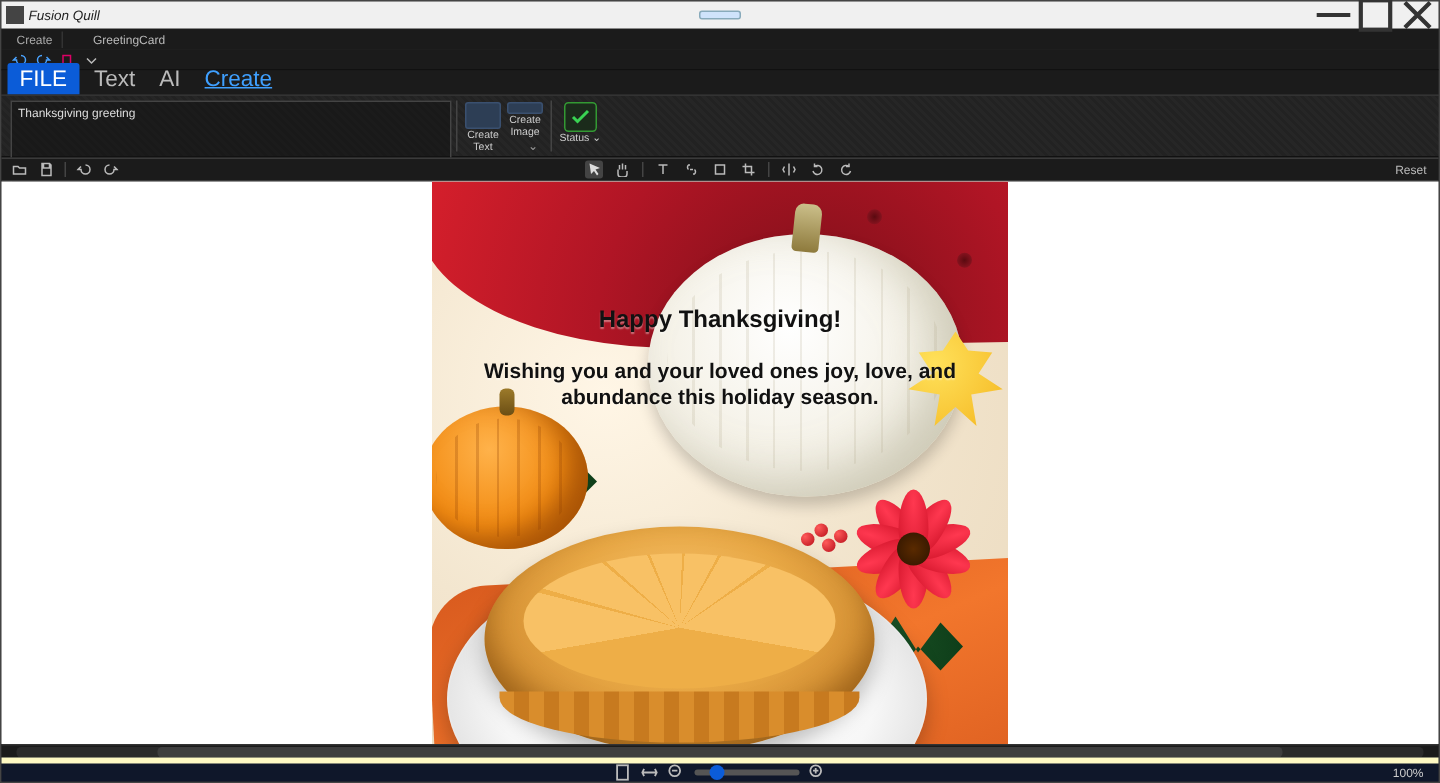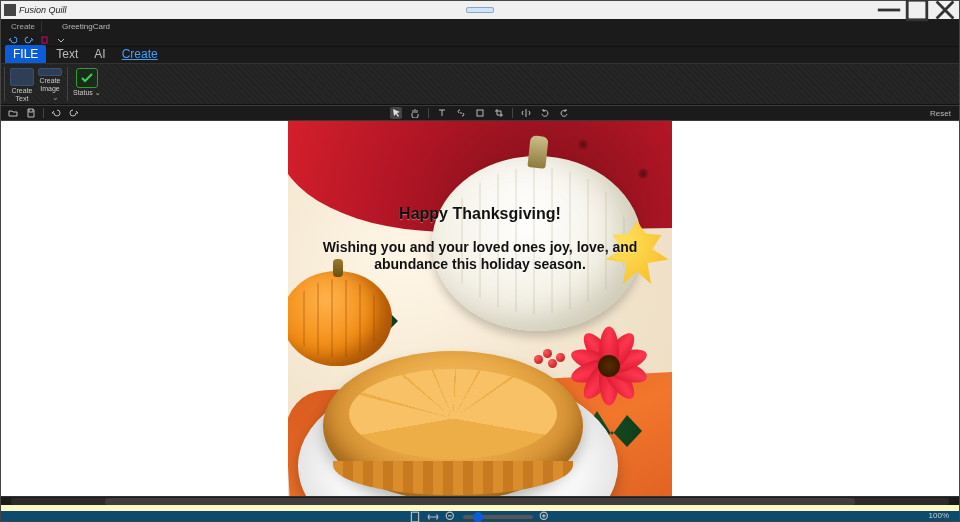--- a/index.html
+++ b/index.html
@@ -15,21 +15,21 @@
   
   .docbar { height: 14px; background: #1b1b1b; display:flex; align-items:center; font-size:8px; padding-left:4px;}
   .docbar .doc { padding: 1px 6px; color:#aaa;}
   .docbar .doc.active { color:#bbb;padding-left:20px;}
   .docbar .doc + .doc { border-left:1px solid #333;}
   
   .qat { height: 14px; background:#1b1b1b; display:flex; align-items:center; gap:4px; padding-left:6px; border-bottom:1px solid #111;}
   .qat .qbtn { width:12px; height:12px; display:flex; align-items:center; justify-content:center;}
   .qat svg { width:10px; height:10px; }
   
-  .ribbontabs { height:16px; background:#1b1b1b; display:flex; align-items:flex-end; font-size:12px; padding-left:4px; gap:0;}
+  .ribbontabs { height:16px; background:#1b1b1b; display:flex; align-items:flex-end; font-size:15px; padding-left:4px; gap:0;}
   .ribbontabs .tab { padding:2px 8px; color:#bbb; cursor:pointer;}
   .ribbontabs .tab.file { background:#0b5cd8; color:#fff; border-radius:2px 2px 0 0; margin-right:2px;}
   .ribbontabs .tab.cmd { color:#3fa0ff; text-decoration: underline;}
   
   .ribbon { height:42px; background-image: repeating-linear-gradient(45deg,#222 0,#222 2px,#262626 2px,#262626 4px); display:flex; border-top:1px solid #333; border-bottom:1px solid #111;}
   .ribbon .promptbox { flex:0 0 300px; margin:3px 0 3px 6px; border:1px solid #444; background:rgba(20,20,20,.6); font-size:8px; padding:3px 4px; color:#ddd; resize:none; height:24px;}
   .ribbon .prompt-wrap{display:flex; flex-direction:column; width:300px;}
   .ribbon .prompt-label{ font-size:7px; color:#bbb; text-align:center; margin-top:1px;}
   .ribbon .btncol { display:flex; flex-direction:column; align-items:center; justify-content:flex-start; padding:2px 2px 0; }
   .ribbon .bigbtn { width:24px; height:18px; background:#2d3e55; border:1px solid #4a6; border:1px solid #3a5070; border-radius:2px; margin-top:2px;}
@@ -85,21 +85,21 @@
   .card .leaf{position:absolute; right:0; top:100px; width:70px; height:70px; background:radial-gradient(circle at 30% 30%, #ffe15a, #f3b21a); clip-path: polygon(50% 0%, 62% 18%, 85% 20%, 72% 40%, 95% 55%, 65% 60%, 70% 90%, 50% 72%, 30% 90%, 35% 60%, 5% 55%, 28% 40%, 15% 20%, 38% 18%);}
   .card .pine{position:absolute; background:radial-gradient(circle,#1f5a2a,#0c3a17); }
   .card .pine.a{ left:-10px; bottom:170px; width:120px; height:60px; clip-path: polygon(0 50%, 10% 30%, 20% 55%, 30% 25%, 40% 55%, 50% 20%, 60% 55%, 70% 25%, 80% 55%, 90% 30%, 100% 50%, 90% 70%, 80% 50%, 70% 75%, 60% 50%, 50% 80%, 40% 50%, 30% 75%, 20% 50%, 10% 70%);}
   .card .pine.b{ right:30px; bottom:50px; width:150px; height:80px; clip-path: polygon(0 50%, 10% 30%, 20% 55%, 30% 25%, 40% 55%, 50% 20%, 60% 55%, 70% 25%, 80% 55%, 90% 30%, 100% 50%, 90% 70%, 80% 50%, 70% 75%, 60% 50%, 50% 80%, 40% 50%, 30% 75%, 20% 50%, 10% 70%);}
   .card .berries{position:absolute; right:108px; bottom:152px; width:30px; height:20px;}
   .card .berries span{position:absolute; width:9px; height:9px; background:radial-gradient(circle at 30% 30%, #ff5a5a, #b80f1a); border-radius:50%;}
   .card .berries span:nth-child(1){left:0;top:6px;} .card .berries span:nth-child(2){left:9px;top:0;} .card .berries span:nth-child(3){left:14px;top:10px;} .card .berries span:nth-child(4){left:22px;top:4px;}
   .card .greeting{ position:absolute; top:84px; left:0; right:0; text-align:center; color:#111; font-weight:700; font-size:16px; text-shadow:0 1px 1px rgba(255,255,255,.4);} 
   .card .message{ position:absolute; top:118px; left:20px; right:20px; text-align:center; color:#111; font-weight:700; font-size:14px; line-height:17px; text-shadow:0 1px 1px rgba(255,255,255,.4);}
   
-  .statusbar{ height:16px; background:#0c4a6e; border-top:6px solid #fef9c3; display:flex; align-items:flex-start; justify-content:center; position:relative; font-size:8px; color:#ccc;}
+  .statusbar{ height:16px; background:#0f172a; border-top:4px solid #fef9c3; display:flex; align-items:center; justify-content:center; position:relative; font-size:8px; color:#ccc;}
   .statusbar .zoomgroup{ display:flex; align-items:center; gap:6px;}
   .statusbar .slider{ width:70px; height:4px; background:#555; border-radius:2px; position:relative;}
   .statusbar .slider .thumb{ position:absolute; left:10px; top:-3px; width:10px; height:10px; background:#0b5cd8; border-radius:50%;}
   .statusbar .pct{ position:absolute; right:10px;}
   .statusbar .sbtn{ width:12px; height:12px; display:flex; align-items:center; justify-content:center;}
   .canvas-scroll-x{ height:9px; background:#1b1b1b; border-top:1px solid #333;}
   .canvas-scroll-x .track{ height:7px; margin:1px 10px; background:#2b2b2b; border-radius:3px; position:relative;}
   .canvas-scroll-x .thumb{ position:absolute; left:10%; width:80%; top:0; bottom:0; background:#3e3e3e; border-radius:3px;}
 </style>
 </head>
@@ -159,20 +159,24 @@
   </div>
 
   <div class="ribbontabs">
     <div class="tab file">FILE</div>
     <div class="tab">Text</div>
     <div class="tab">AI</div>
     <div class="tab cmd">Create</div>
   </div>
 
   <div class="ribbon">
+    <div class="prompt-wrap">
+      <textarea class="promptbox" style="">Thanksgiving greeting</textarea>
+      <div class="prompt-label">AI Command</div>
+    </div>
     <div class="sep"></div>
     <div class="btncol">
       <div class="bigbtn"></div>
       <div class="lbl"><span>Create</span><br><span>Text</span></div>
     </div>
     <div class="btncol">
       <div class="bigbtn img"></div>
       <div class="lbl"><span>Create</span><br><span>Image</span></div>
       <div class="expand">⌄</div>
     </div>

